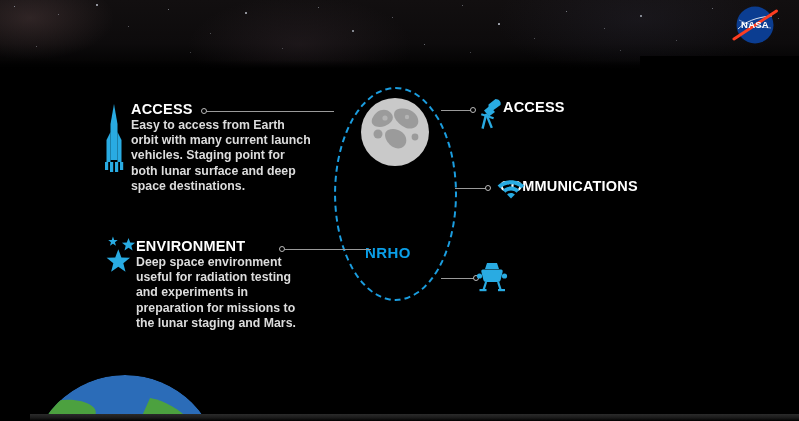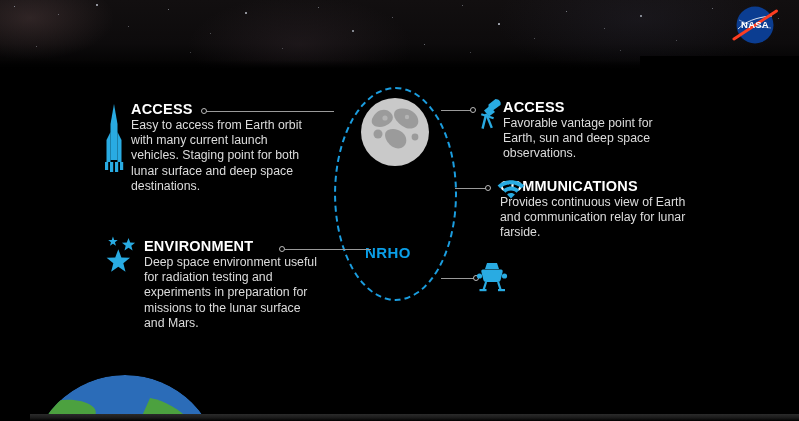--- a/index.html
+++ b/index.html
@@ -110,21 +110,21 @@
     color: #ffffff;
     letter-spacing: 0.2px;
     white-space: nowrap;
     margin: 0 0 1px 0;
     line-height: 16px;
   }
   .callout-body {
     font-size: 12.3px;
     line-height: 15.2px;
     color: #dcdcdc;
-    font-weight: normal;
+    font-weight: bold;
     margin: 0;
   }
   .callout-icon { position: absolute; }
 
   
   #earth {
     position: absolute;
     left: 30px; top: 352px;
     width: 190px; height: 120px;
   }
@@ -231,49 +231,47 @@
       <path d="M13 0 L16.5 20 L16.5 56 L9.5 56 L9.5 20 Z" fill="#29ABE2"></path>
       <path d="M9.5 28 L5.5 36 L5.5 58 L9.5 58 Z" fill="#29ABE2"></path>
       <path d="M16.5 28 L20.5 36 L20.5 58 L16.5 58 Z" fill="#29ABE2"></path>
       <rect x="4" y="58" width="3.2" height="8" fill="#29ABE2"></rect>
       <rect x="9" y="58" width="3.2" height="10" fill="#29ABE2"></rect>
       <rect x="14" y="58" width="3.2" height="10" fill="#29ABE2"></rect>
       <rect x="19" y="58" width="3.2" height="8" fill="#29ABE2"></rect>
     </svg>
   </div>
 
-  <div class="callout" style="left:144px; top:238px; width:180px;">
+  <div class="callout" style="left:136px; top:238px; width:180px;">
     <div class="callout-head">ENVIRONMENT</div>
-    <div class="callout-body">Deep space environment useful for radiation testing and experiments in preparation for missions to the lunar surface and Mars.</div>
+    <div class="callout-body">Deep space environment useful for radiation testing and experiments in preparation for missions to the lunar staging and Mars.</div>
   </div>
   <div class="callout-icon" style="left:102px; top:234px;">
     <svg width="40" height="40" viewBox="0 0 40 40">
       <path d="M10 2 L11.7 6.6 L16.6 6.8 L12.8 9.9 L14.1 14.7 L10 11.9 L5.9 14.7 L7.2 9.9 L3.4 6.8 L8.3 6.6 Z" fill="#29ABE2" transform="translate(-2,-1) scale(0.72) translate(8,3)"></path>
       <path d="M28 4 L30.2 9.8 L36.4 10.1 L31.6 14 L33.2 20.1 L28 16.5 L22.8 20.1 L24.4 14 L19.6 10.1 L25.8 9.8 Z" fill="#29ABE2" transform="scale(0.78) translate(6,1)"></path>
       <path d="M16 16 L19.2 24.4 L28.2 24.8 L21.2 30.4 L23.5 39.2 L16 34 L8.5 39.2 L10.8 30.4 L3.8 24.8 L12.8 24.4 Z" fill="#29ABE2" transform="scale(0.96) translate(1,0)"></path>
     </svg>
   </div>
 
   <div class="callout" style="left:503px; top:99px; width:185px;">
     <div class="callout-head">ACCESS</div>
-    <div class="callout-body">Favorable vantage point for Earth, sun and deep space observations.</div>
   </div>
   <div class="callout-icon" style="left:478px; top:98px;">
     <svg width="26" height="32" viewBox="0 0 26 32">
       <path d="M17.5 1 C21 1, 23.5 4, 22.5 7 L13.5 13.5 C11.5 11.5, 10 9, 10.5 6.5 Z" fill="#29ABE2"></path>
       <path d="M11.5 8 L17 14 L11 18.5 L6 12.5 Z" fill="#29ABE2"></path>
       <rect x="7" y="16" width="2.4" height="15" fill="#29ABE2" transform="rotate(14 8 16)"></rect>
       <rect x="7" y="16" width="2.4" height="15" fill="#29ABE2" transform="rotate(-22 8 16)"></rect>
       <rect x="3" y="17" width="13" height="2.2" fill="#29ABE2" transform="rotate(18 9 18)"></rect>
     </svg>
   </div>
 
   <div class="callout" style="left:500px; top:178px; width:200px;">
     <div class="callout-head">COMMUNICATIONS</div>
-    <div class="callout-body">Provides continuous view of Earth and communication relay for lunar farside.</div>
   </div>
   <div class="callout-icon" style="left:497px; top:177px;">
     <svg width="28" height="22" viewBox="0 0 28 22">
       <path d="M14 3.2 C19.4 3.2 24.2 5.4 27.4 8.6 L24.6 11.4 C22.1 8.9 18.3 7.2 14 7.2 C9.7 7.2 5.9 8.9 3.4 11.4 L0.6 8.6 C3.8 5.4 8.6 3.2 14 3.2 Z" fill="#29ABE2"></path>
       <path d="M14 9.6 C17.3 9.6 20.3 10.9 22.3 12.9 L19.5 15.7 C18.1 14.3 16.2 13.5 14 13.5 C11.8 13.5 9.9 14.3 8.5 15.7 L5.7 12.9 C7.7 10.9 10.7 9.6 14 9.6 Z" fill="#29ABE2"></path>
       <path d="M14 16 C15.6 16 17 16.7 17.9 17.6 L14 21.5 L10.1 17.6 C11 16.7 12.4 16 14 16 Z" fill="#29ABE2"></path>
     </svg>
   </div>
 
   <div class="callout-icon" style="left:476px; top:261px;">

